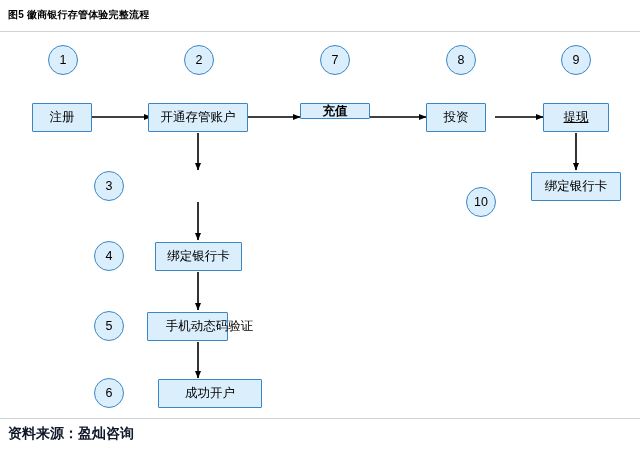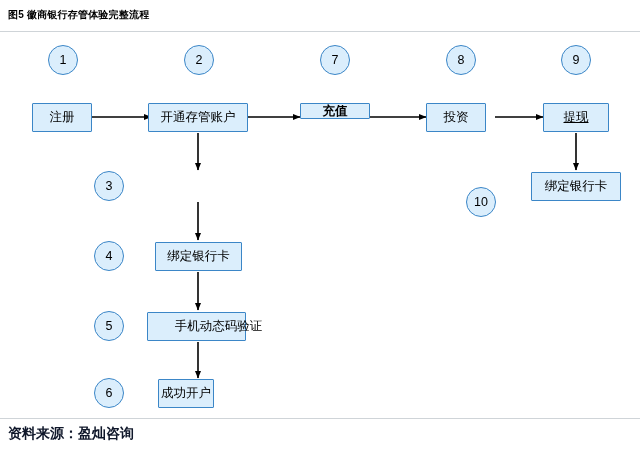--- a/index.html
+++ b/index.html
@@ -127,21 +127,21 @@
   <div class="circle" style="left:561px; top:45px;">9</div>
   <div class="circle" style="left:466px; top:171px;margin-top:16px;">10</div>
 
   <div class="node" style="left:32px;  top:103px; width:60px;  height:29px;font-family:Liberation Mono, monospace;">注册</div>
   <div class="node" style="left:148px; top:103px; width:100px; height:29px;">开通存管账户</div>
   <div class="node" style="left:300px; top:103px; width:70px;  height:16px;font-weight:bold;">充值</div>
   <div class="node" style="left:426px; top:103px; width:60px;  height:29px;">投资</div>
   <div class="node" style="left:543px; top:103px; width:66px;  height:29px;text-decoration:underline;">提现</div>
 
   <div class="node" style="left:155px; top:242px; width:87px;  height:29px;">绑定银行卡</div>
-  <div class="node" style="left:147px; top:312px; width:99px; height:29px;padding-left:44px;">手机动态码验证</div>
-  <div class="node" style="left:158px; top:379px; width:56px;  height:29px;font-family:Liberation Mono, monospace;">成功开户</div>
+  <div class="node" style="left:147px; top:312px; width:81px; height:29px;padding-left:44px;">手机动态码验证</div>
+  <div class="node" style="left:158px; top:379px; width:104px;  height:29px;font-family:Liberation Mono, monospace;">成功开户</div>
 
   <div class="node" style="left:531px; top:172px; width:90px;  height:29px;">绑定银行卡</div>
 
   <div class="hr" style="top:418px;"></div>
   <div class="source">资料来源：盈灿咨询</div>
 
 </div>
 
 </body></html>

